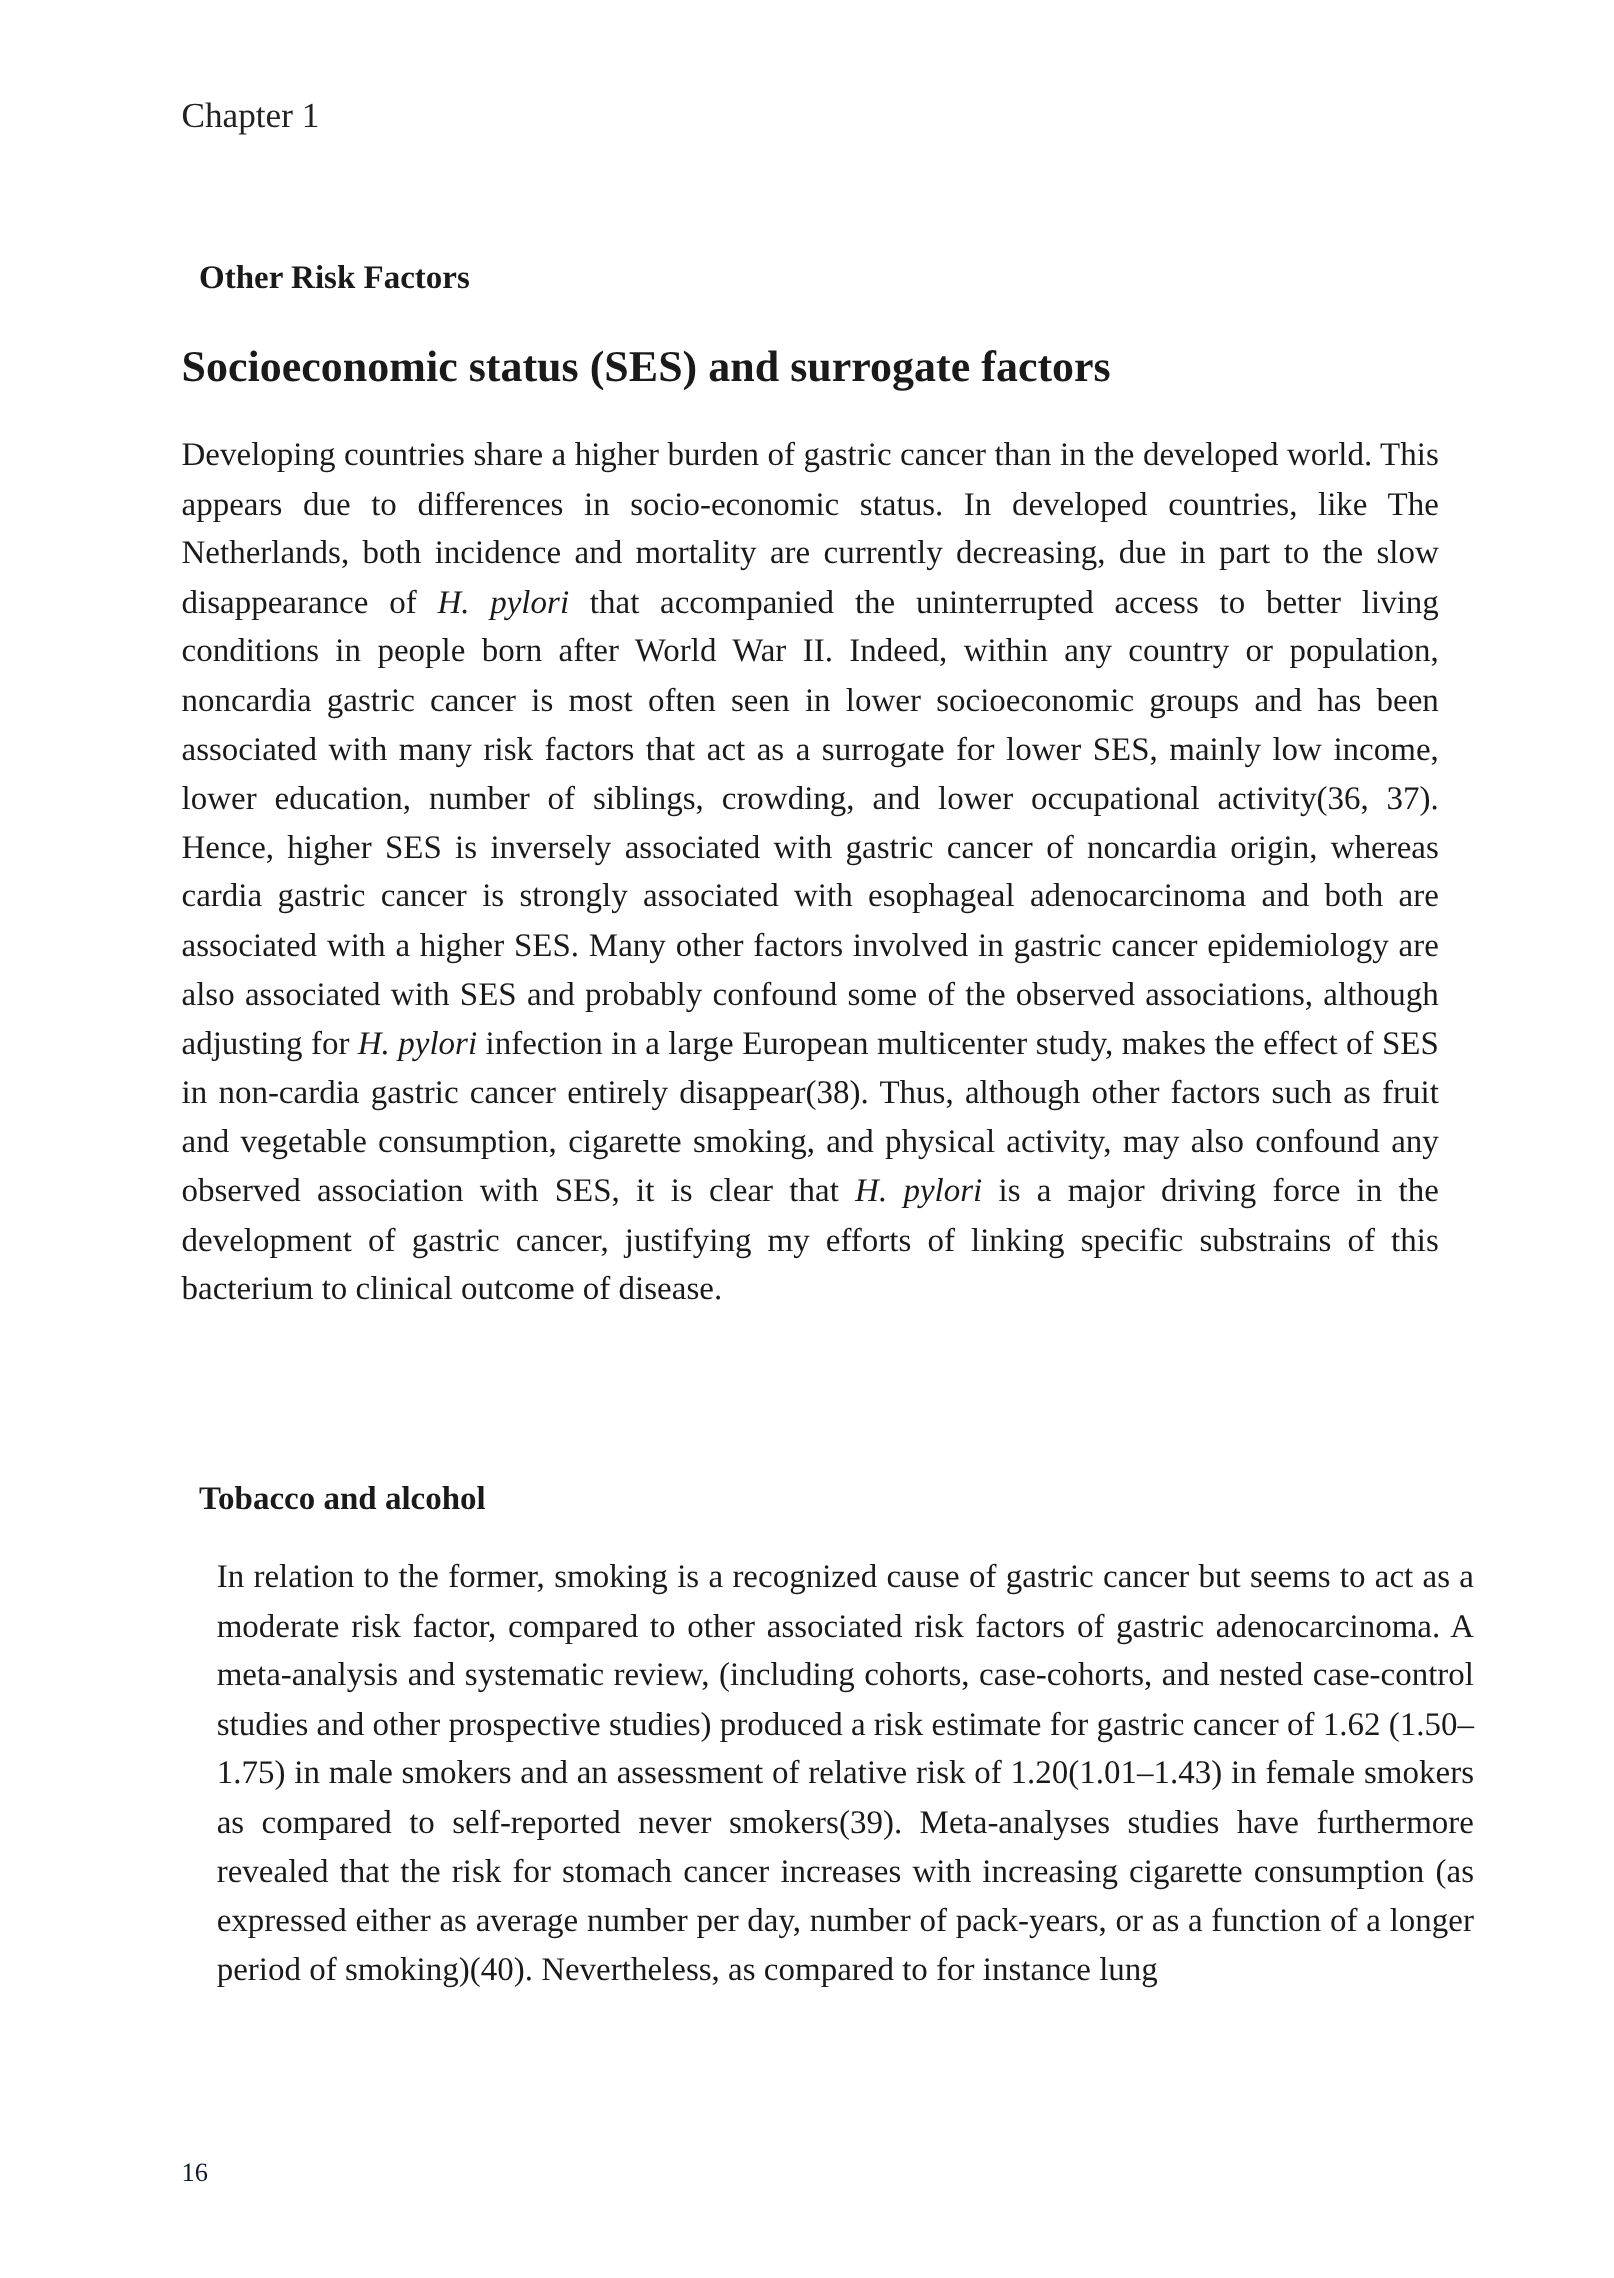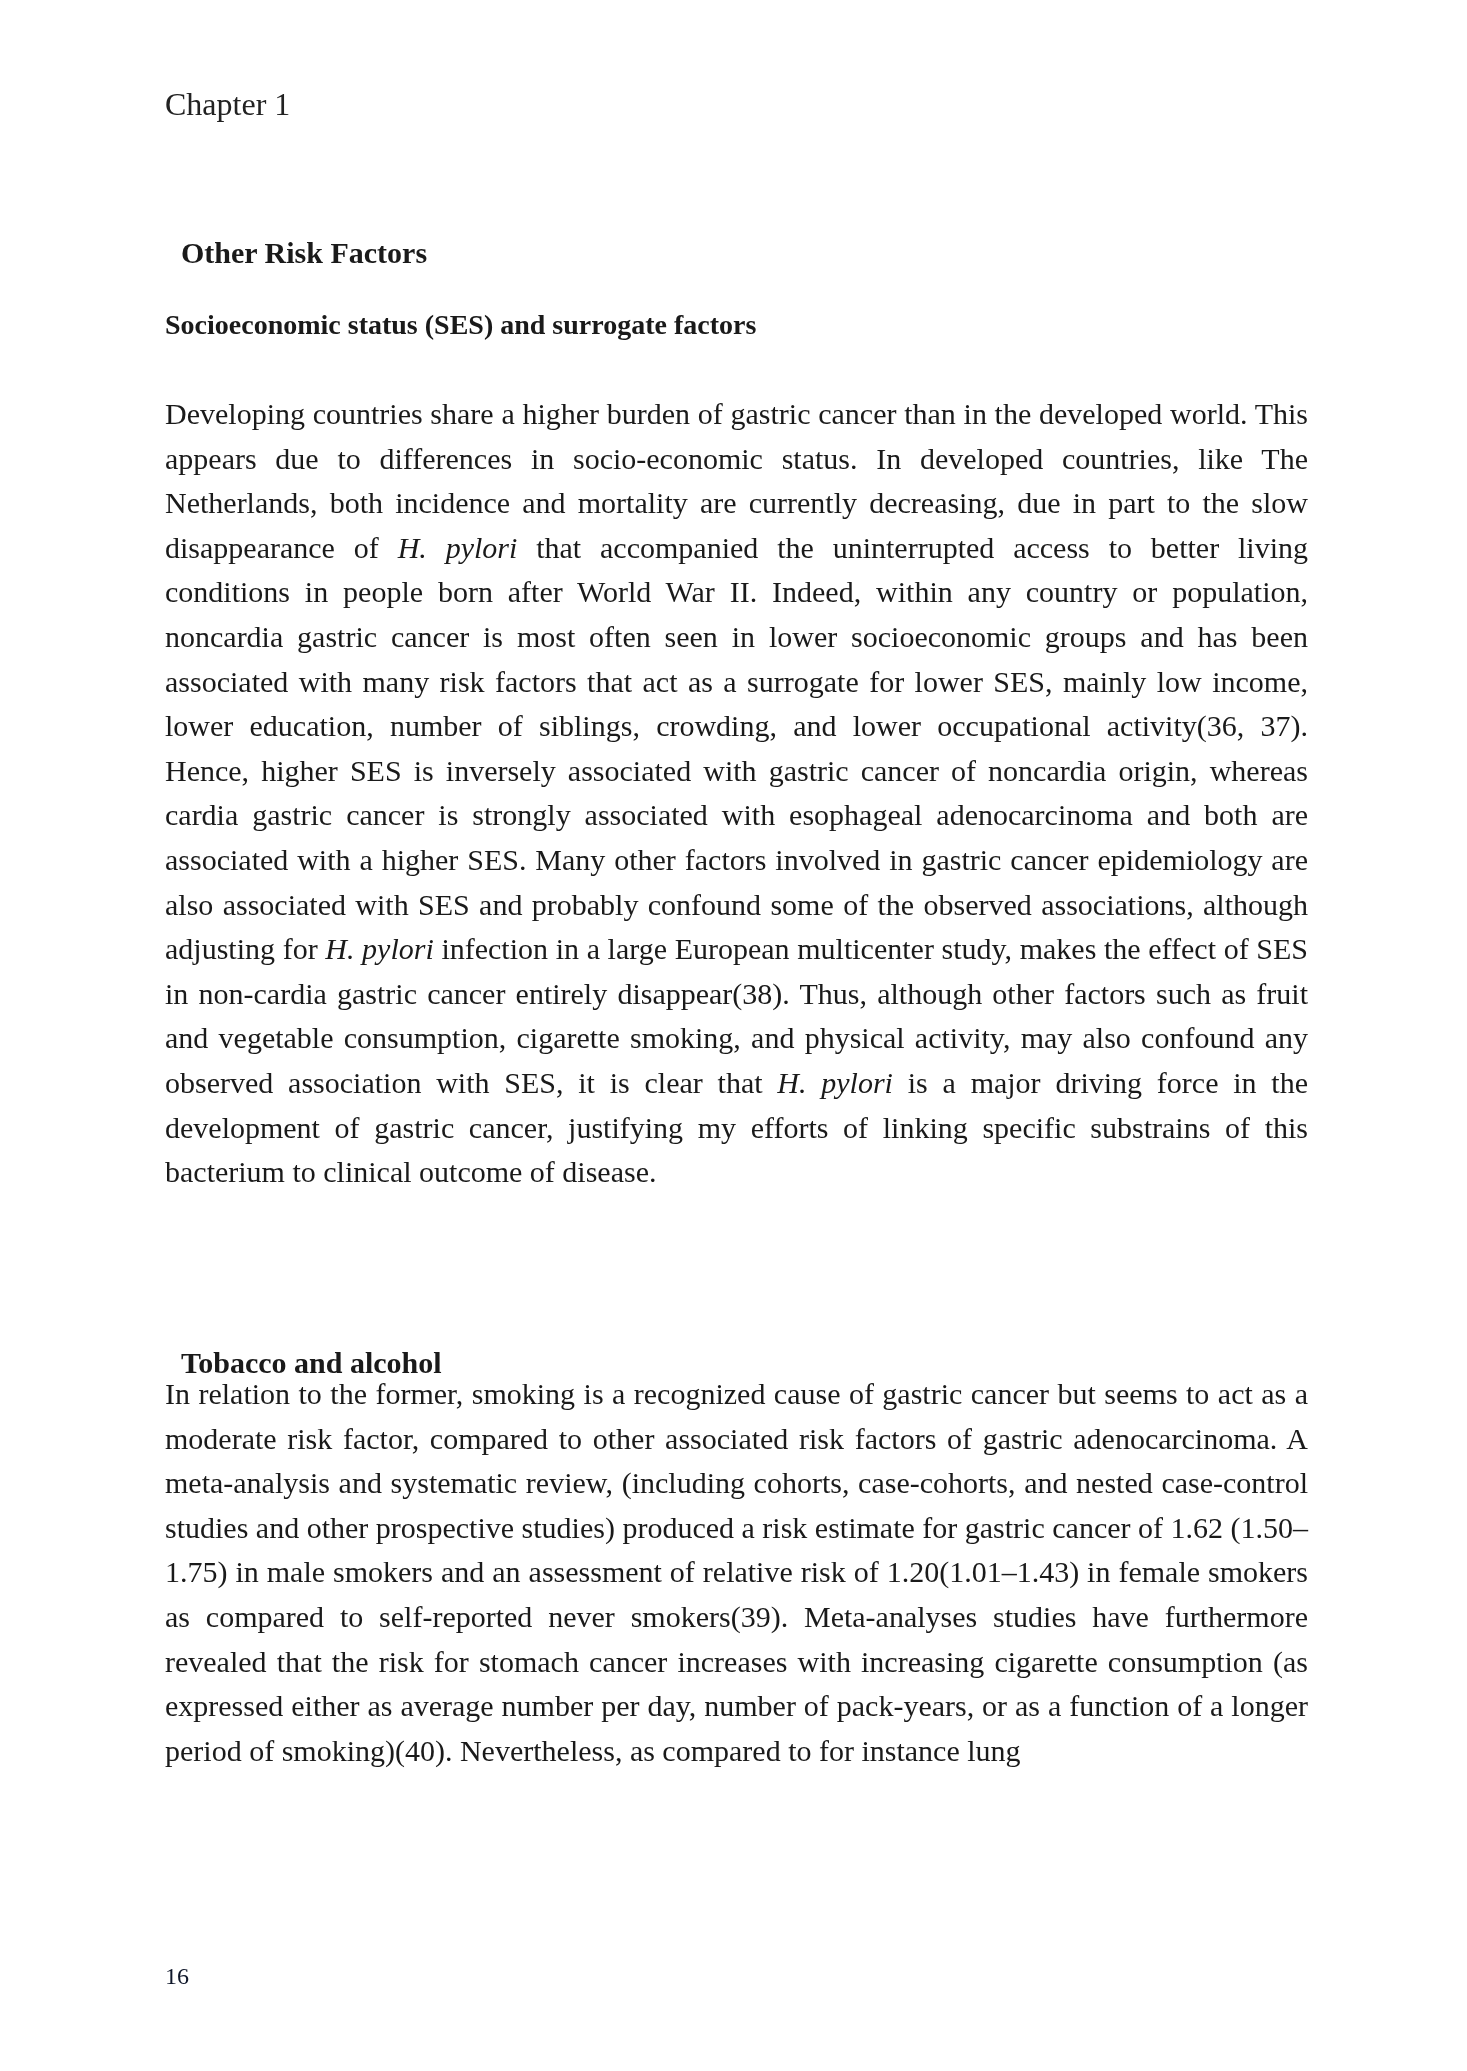--- a/index.html
+++ b/index.html
@@ -1,25 +1,25 @@
 <!DOCTYPE html>
 <html><head>
 <meta charset="utf-8">
 <style>
   html, body { margin: 0; padding: 0; background: #ffffff; }
   body { width: 1467px; height: 2071px; position: relative; overflow: hidden;
          font-family: "Liberation Serif", "DejaVu Serif", serif; color: #1a1a1a; }
   .running-head { position: absolute; left: 165px; top: 86px; font-size: 32px; letter-spacing: 0; color: #222; }
   .h1 { position: absolute; left: 165px; top: 220px; font-size: 30px; font-weight: bold; margin: 16px; }
-  .h2 { position: absolute; left: 165px; top: 309px; font-size: 28px; font-weight: bold; margin: 0; text-align: center; }
+  .h2 { position: absolute; left: 165px; top: 309px; font-size: 40px; font-weight: bold; margin: 0; text-align: center; }
   .h3 { position: absolute; left: 165px; top: 1330px; font-size: 30px; font-weight: bold; margin: 16px; }
   .para { position: absolute; left: 165px; width: 1143px; font-size: 30px; line-height: 44.6px;
           text-align: justify; margin: 0; }
   .p1 { top: 392px; }
-  .p2 { top: 1372px; }
+  .p2 { top: 1412px; margin-left: 32px; }
   .folio { position: absolute; left: 165px; top: 1963px; font-size: 24px; color: #0f172a; }
   i { }
 </style>
 </head>
 <body>
 
 <div class="running-head">Chapter 1</div>
 
 <h2 class="h1">Other Risk Factors</h2>
 

